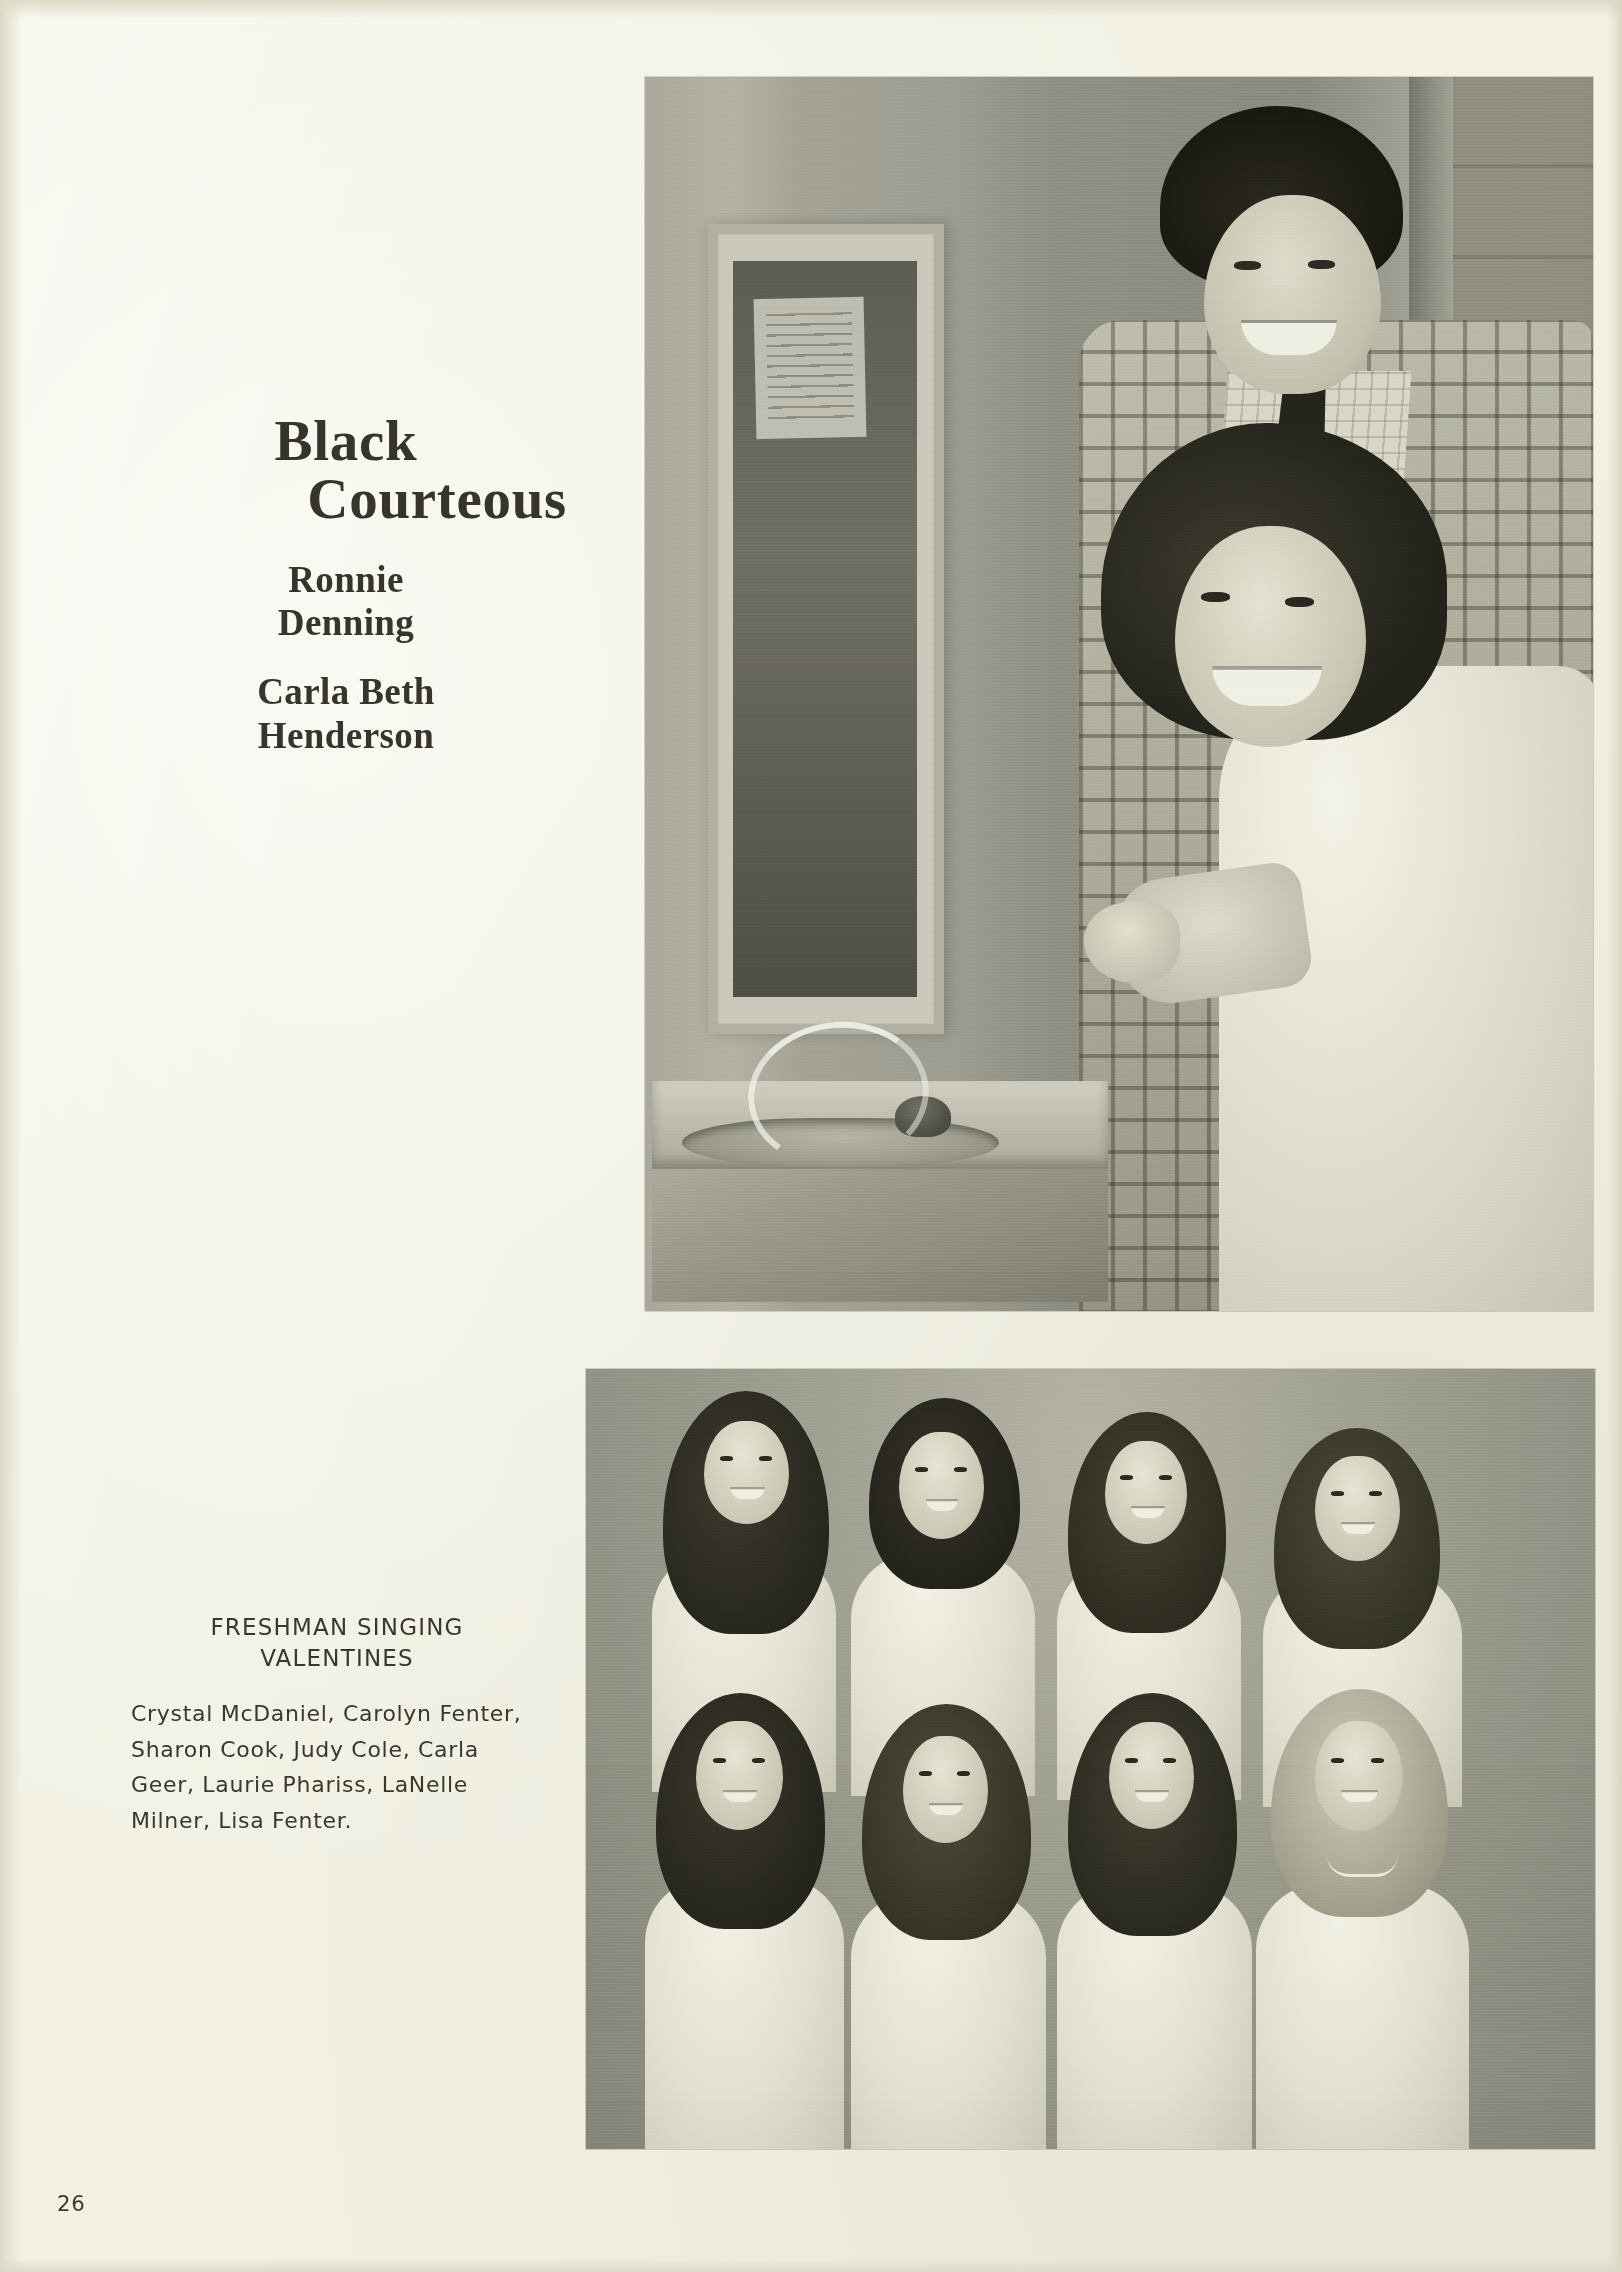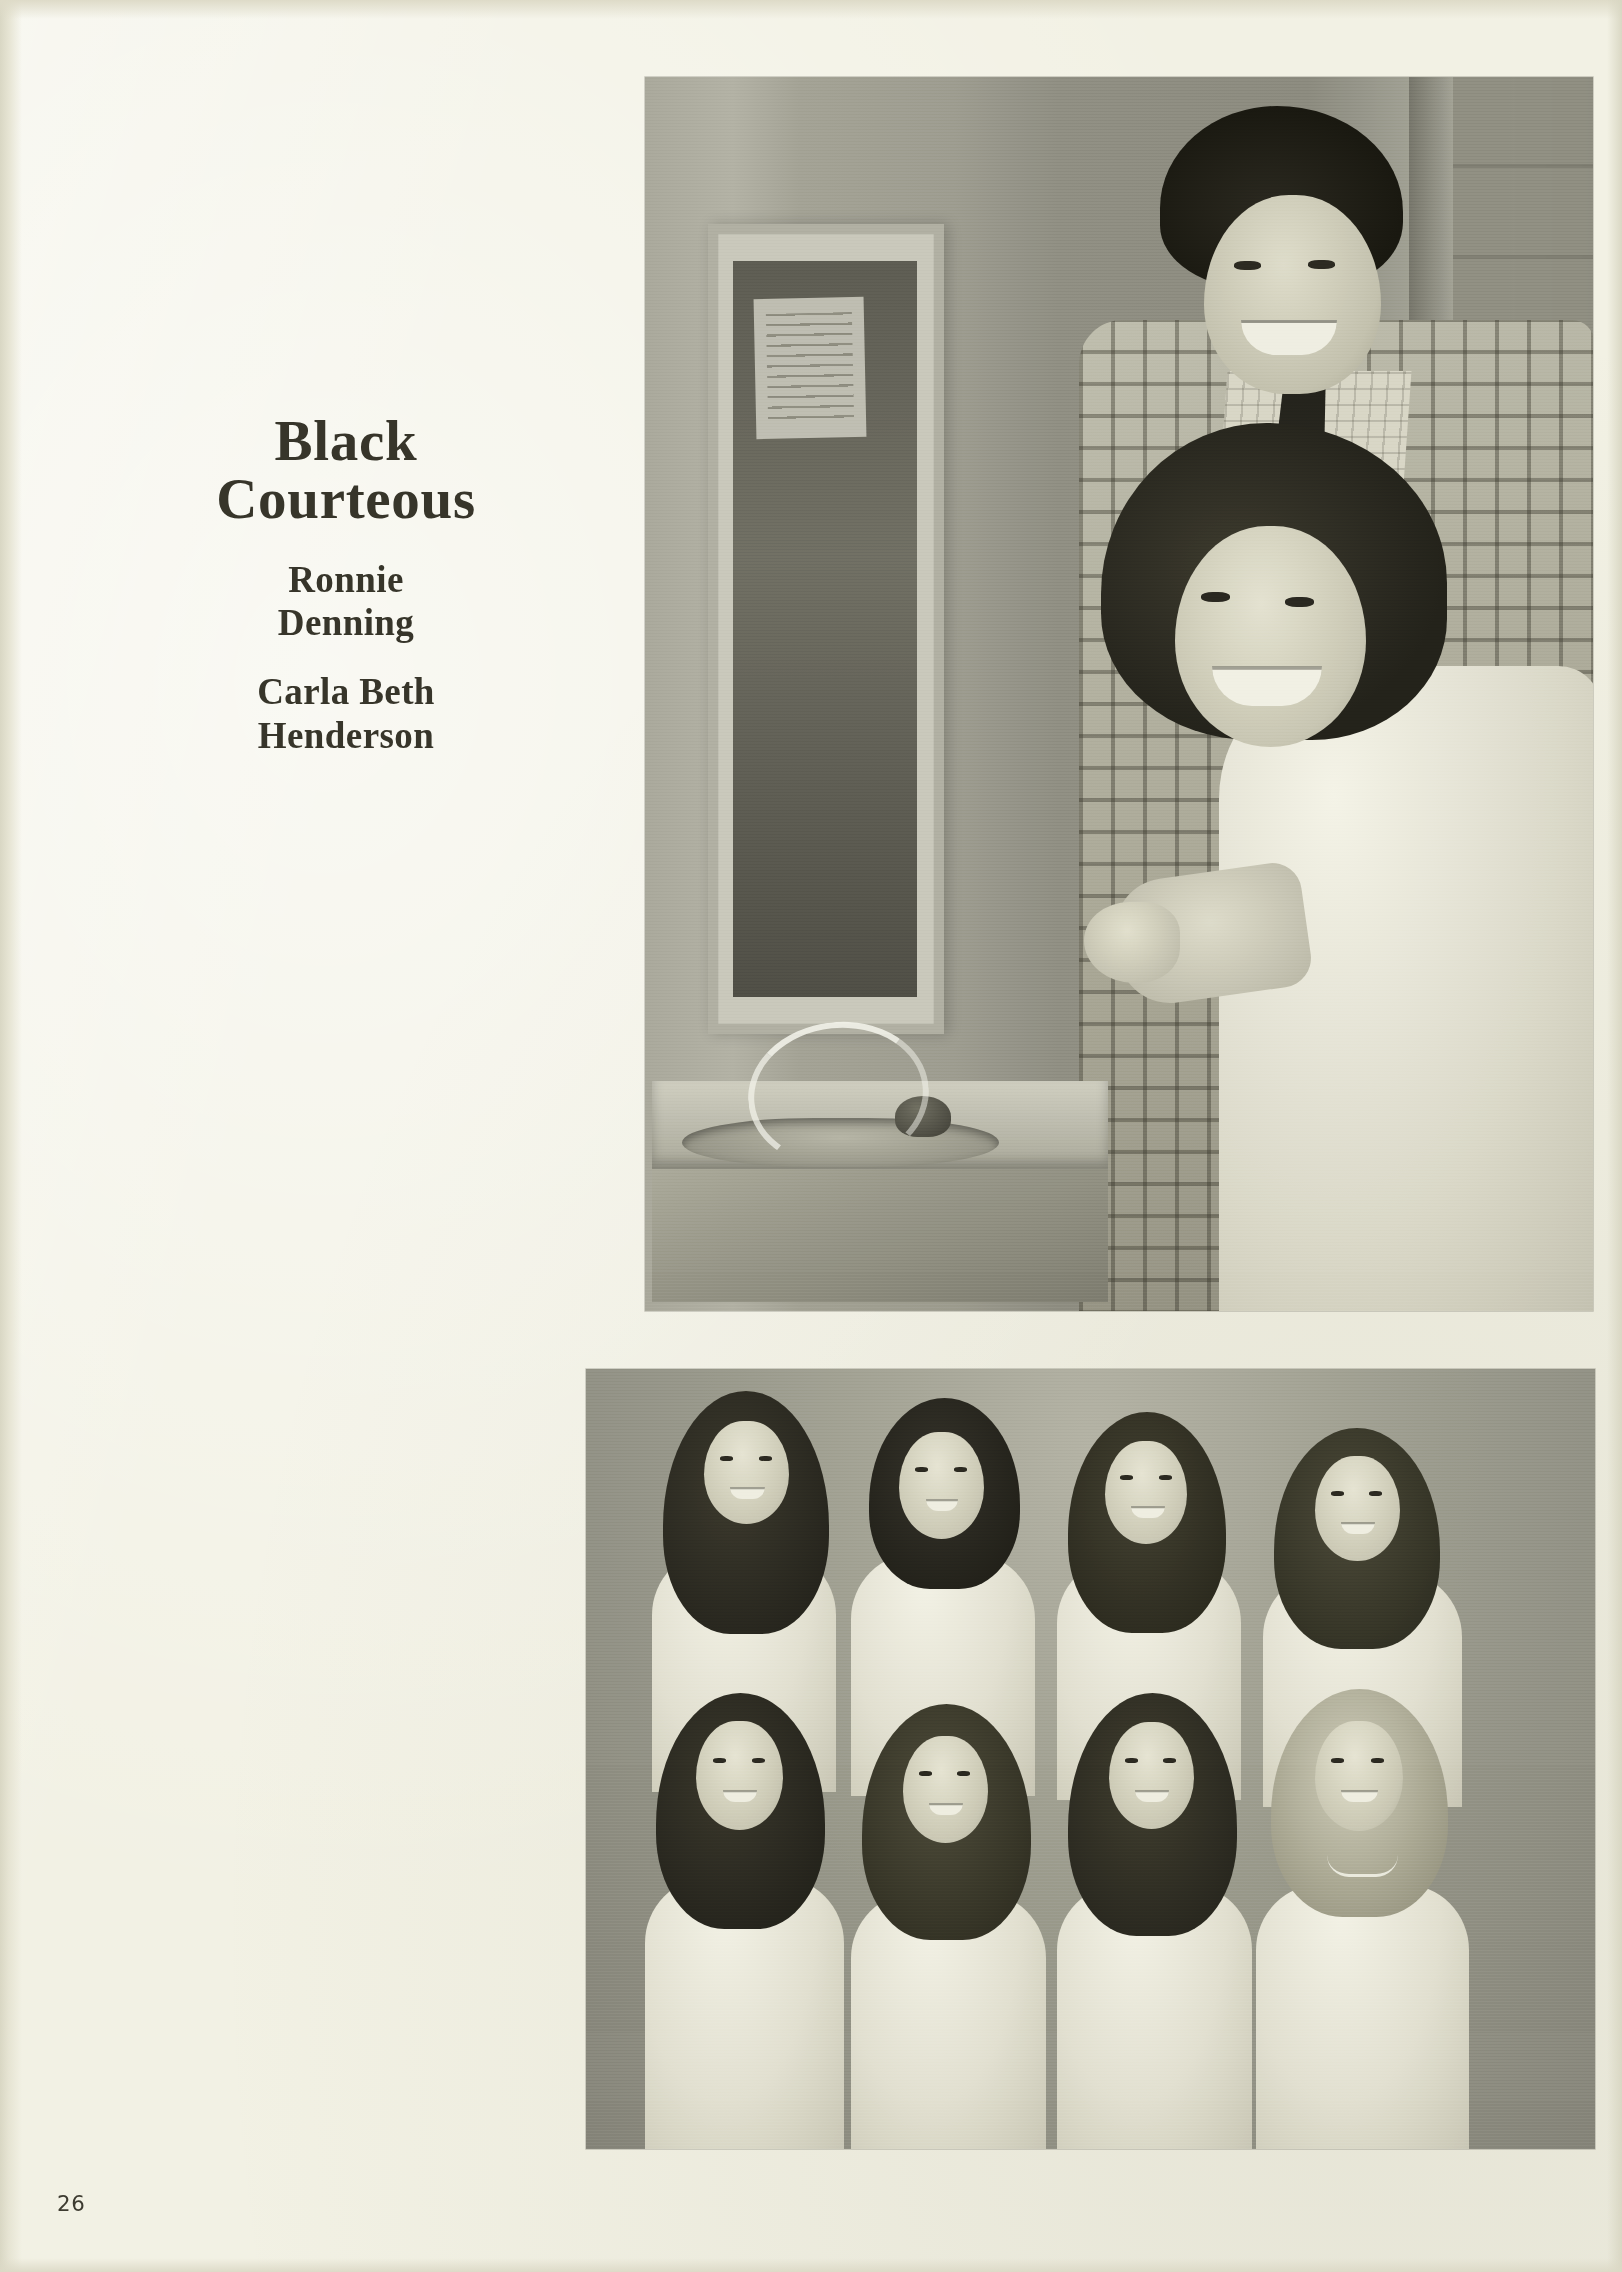--- a/index.html
+++ b/index.html
@@ -70,21 +70,21 @@
     color: #39372c;
   }
   .award-title {
     font-size: 57px;
     line-height: 1.02;
     font-weight: 700;
     letter-spacing: 0.7px;
     color: #37352a;
     margin: 0 0 29.4px 0;
   }
-  .award-title .line2 { display: block; }
+  .award-title .line2 { display: block; text-align: right; }
   .honoree {
     font-size: 37px;
     line-height: 1.18;
     font-weight: 700;
     color: #37352a;
     margin: 0 0 25px 0;
     letter-spacing: 0.4px;
   }
   .honoree:last-child { margin-bottom: 0; }
 
@@ -420,20 +420,27 @@
       <span>Ronnie</span><br>
       <span>Denning</span>
     </p>
 
     <p class="honoree">
       <span>Carla Beth</span><br>
       <span>Henderson</span>
     </p>
   </div>
 
+  <div class="caption-block">
+    <div class="caption-heading">
+      <span class="ch-line">FRESHMAN SINGING</span>
+      <span class="ch-line">VALENTINES</span>
+    </div>
+    <p class="caption-names">Crystal McDaniel, Carolyn Fenter, Sharon Cook, Judy Cole, Carla Geer, Laurie Phariss, LaNelle Milner, Lisa Fenter.</p>
+  </div>
 
   <div class="page-number">26</div>
 
   <div class="photo" id="photo-couple">
     <div class="wall"></div>
     <div class="tile-col"></div>
     <div class="bg-dark-col"></div>
     <div class="door-frame"></div>
     <div class="door-inner"></div>
     <div class="paper-notice"></div>

